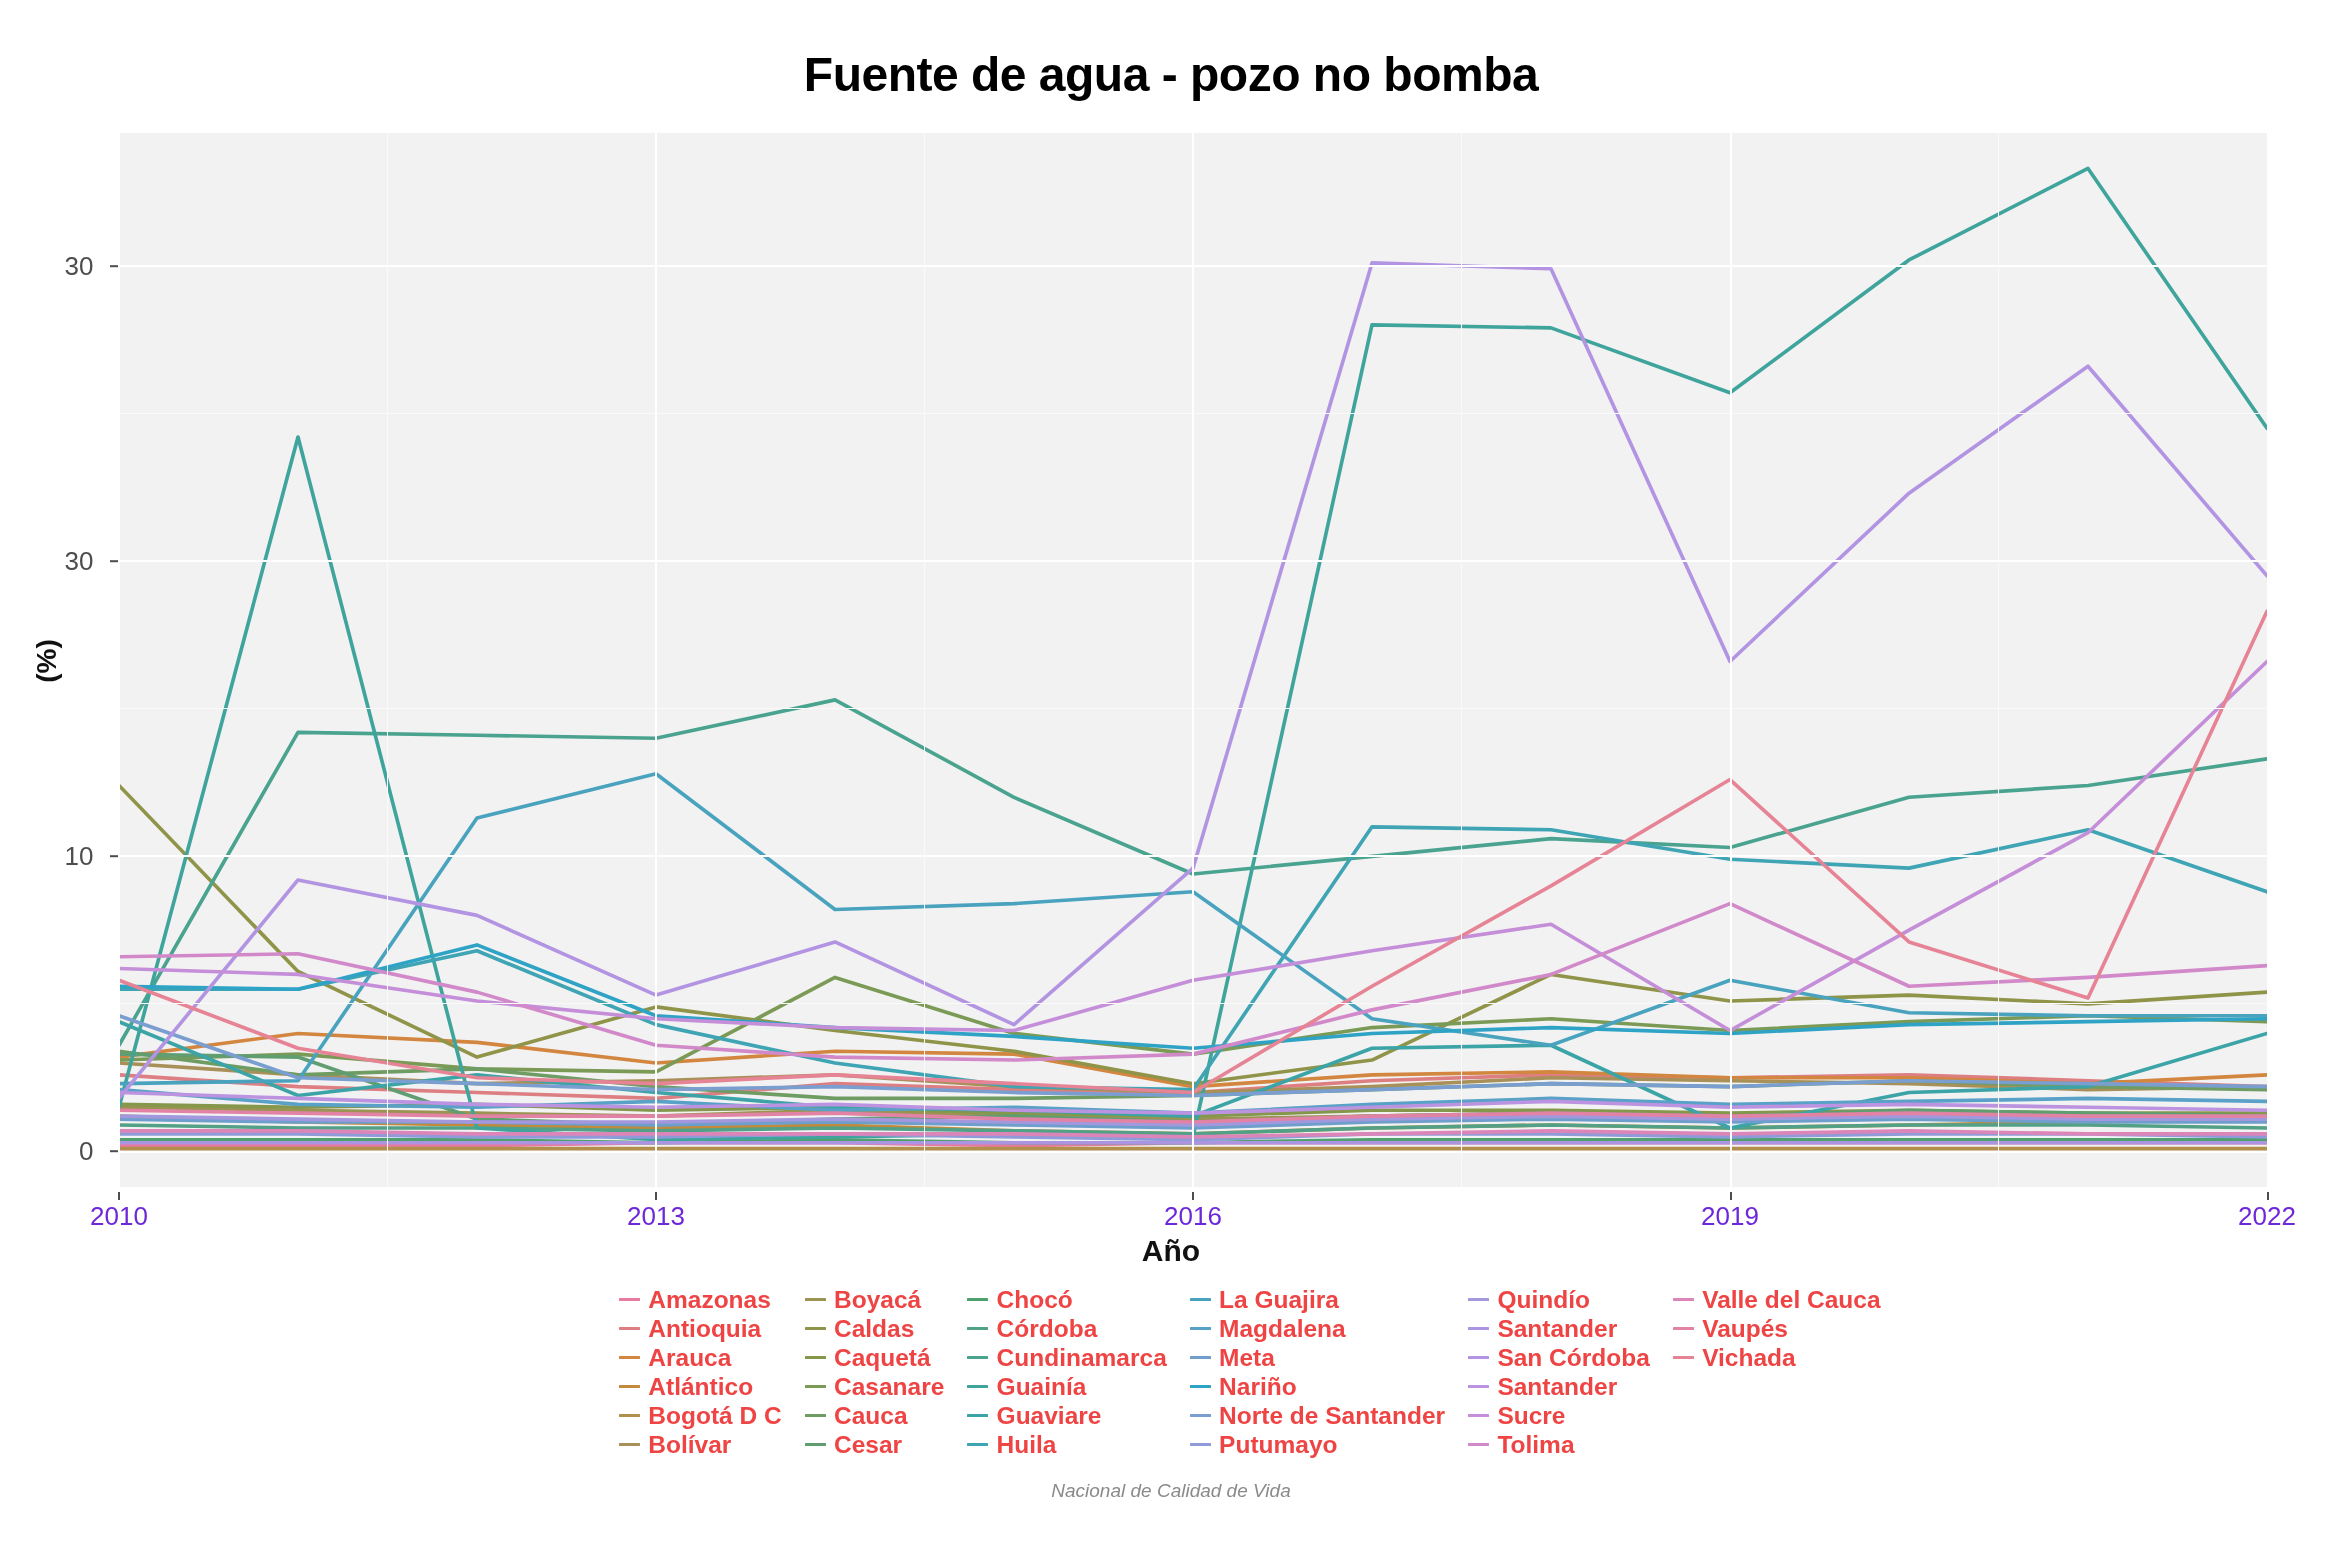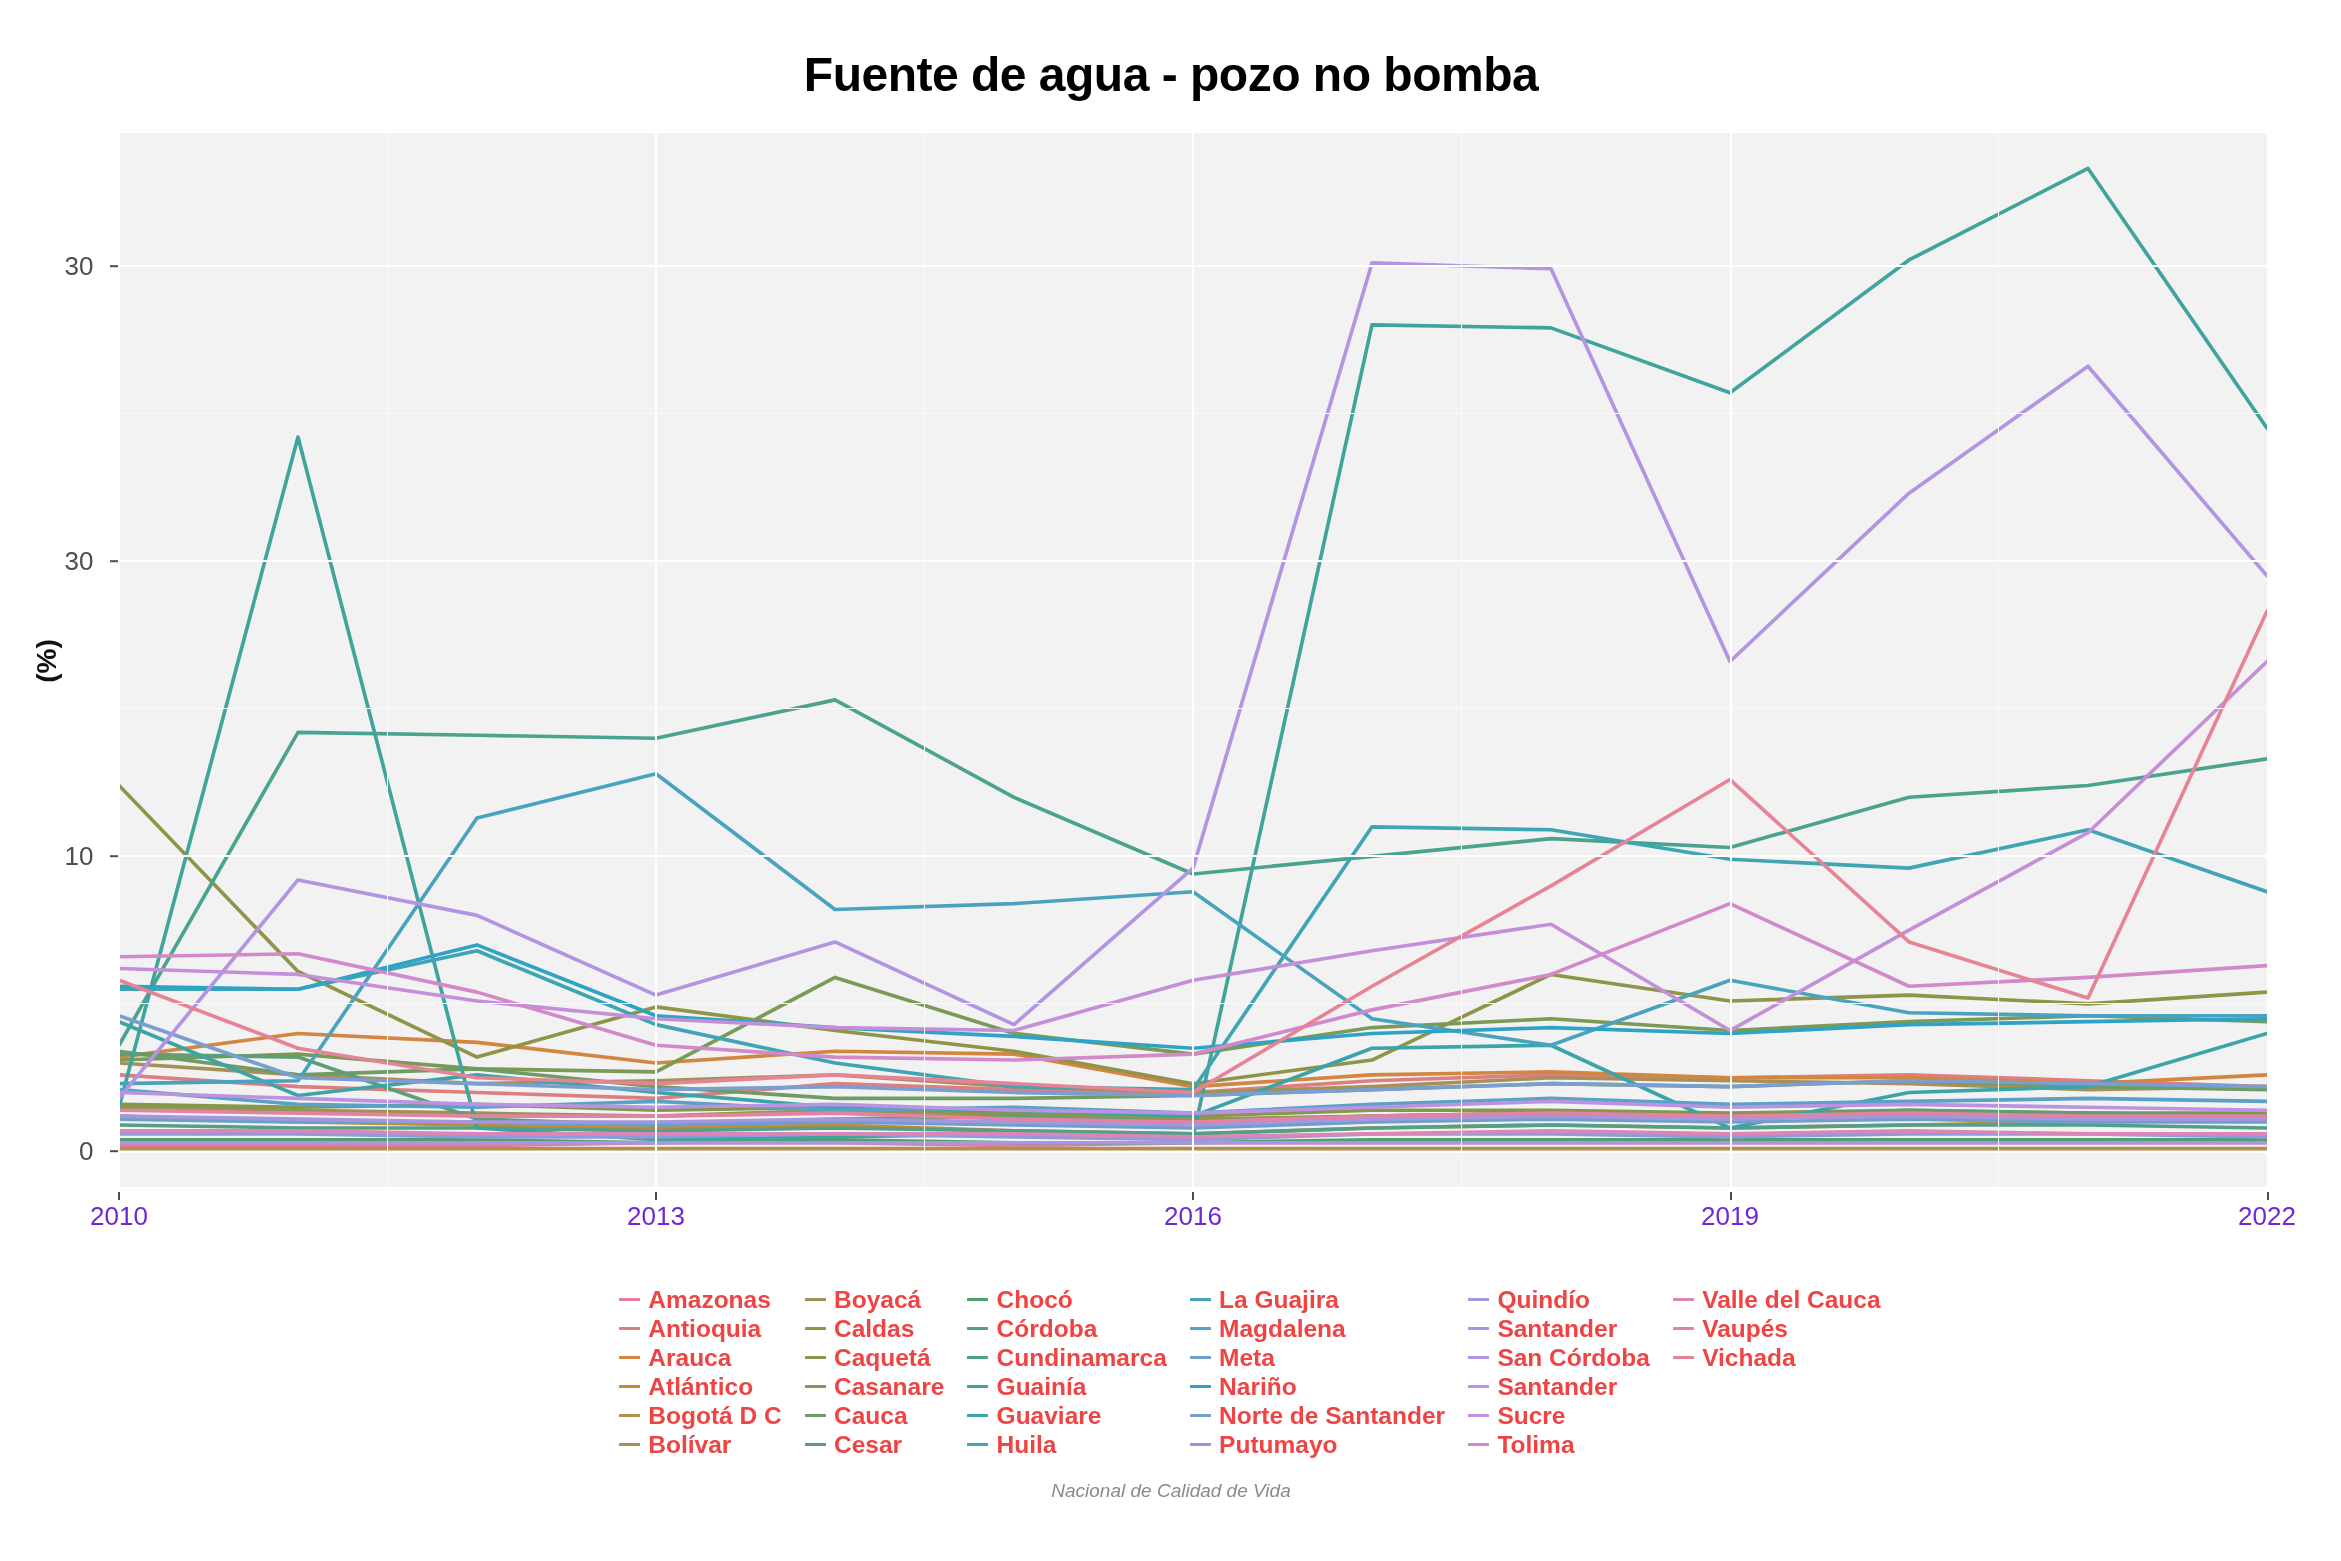--- a/index.html
+++ b/index.html
@@ -263,20 +263,21 @@
       <div class="xtick-mark" style="left: 536px;"></div>
       <div class="xtick" style="left: 1074px;">2016</div>
       <div class="xtick-mark" style="left: 1073px;"></div>
       <div class="xtick" style="left: 1611px;">2019</div>
       <div class="xtick-mark" style="left: 1611px;"></div>
       <div class="xtick" style="left: 2148px;">2022</div>
       <div class="xtick-mark" style="left: 2148px;"></div>
     </div>
 
   <div class="ylab">(%)</div>
+  <div class="xlab">Año</div>
 
   <div class="legend" id="legend">
       <div class="legend-item">
         <span class="legend-key" style="background: rgb(232, 121, 159);"></span>
         <span class="legend-label">Amazonas</span>
       </div>
       <div class="legend-item">
         <span class="legend-key" style="background: rgb(221, 127, 130);"></span>
         <span class="legend-label">Antioquia</span>
       </div>

